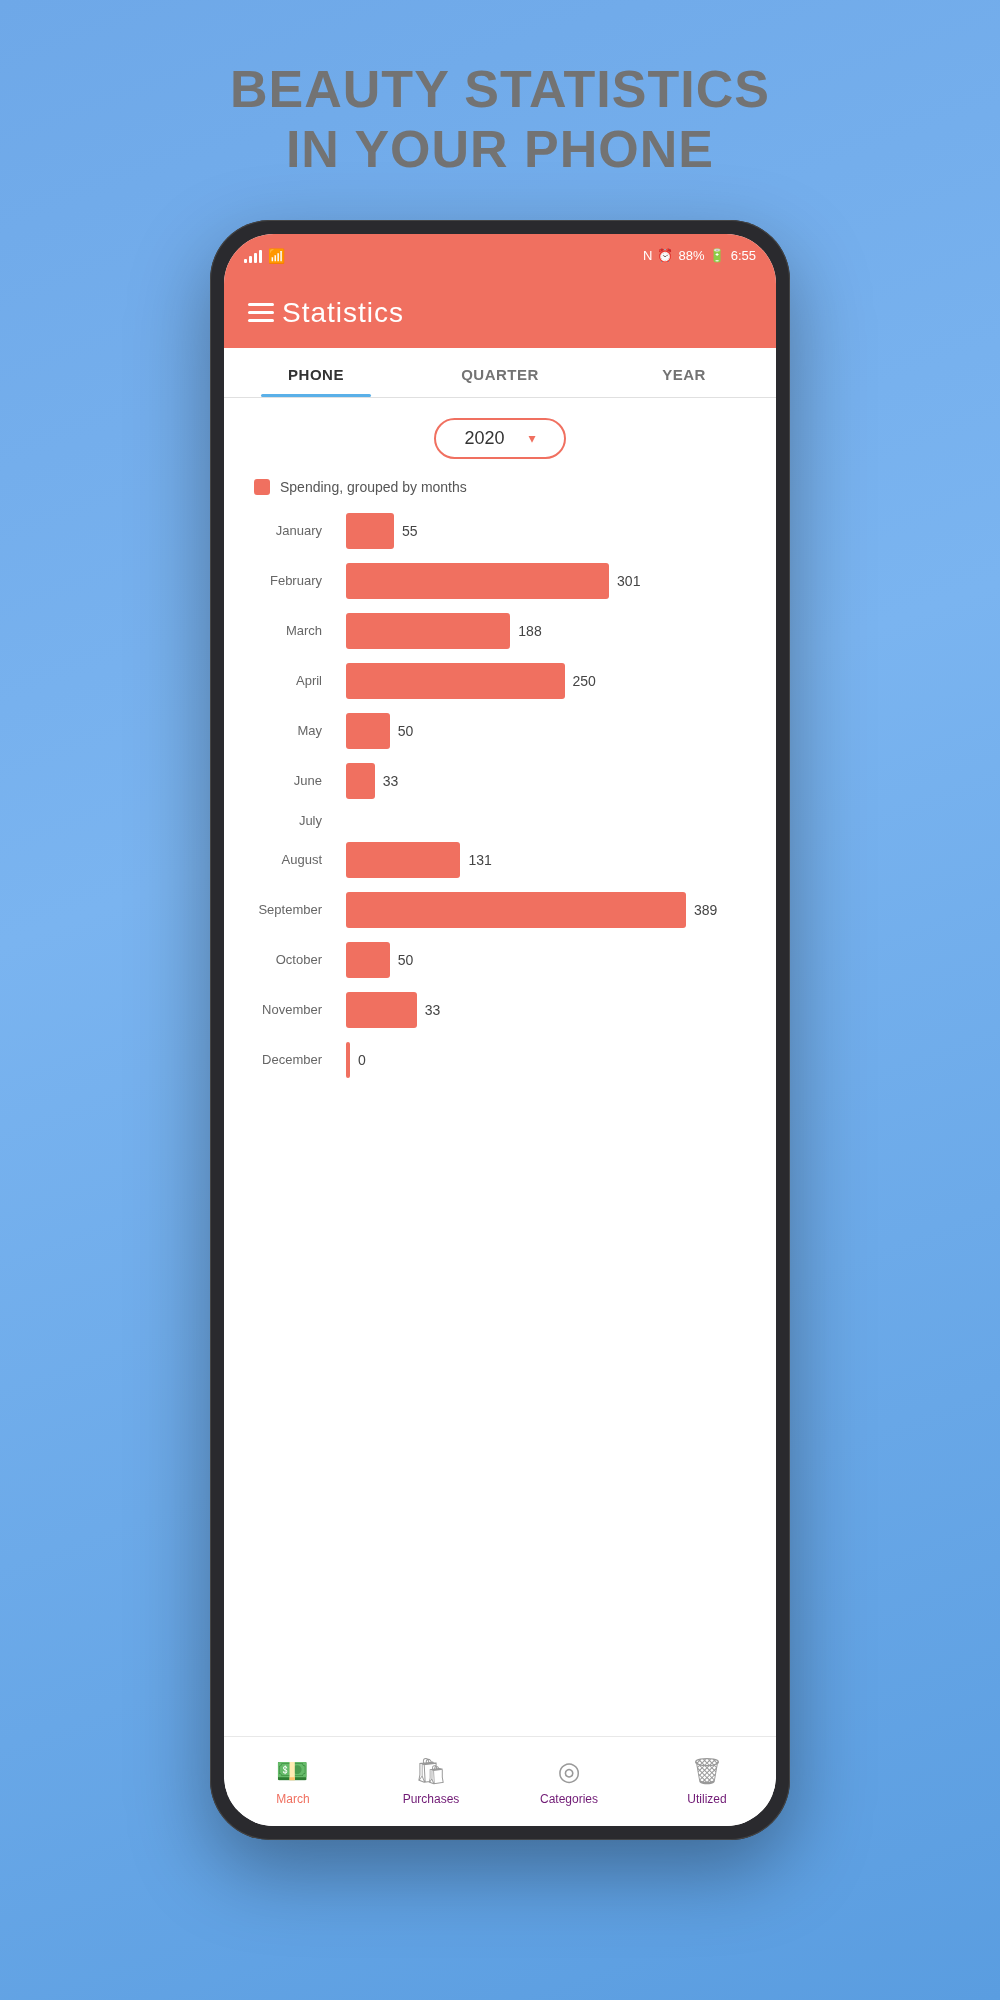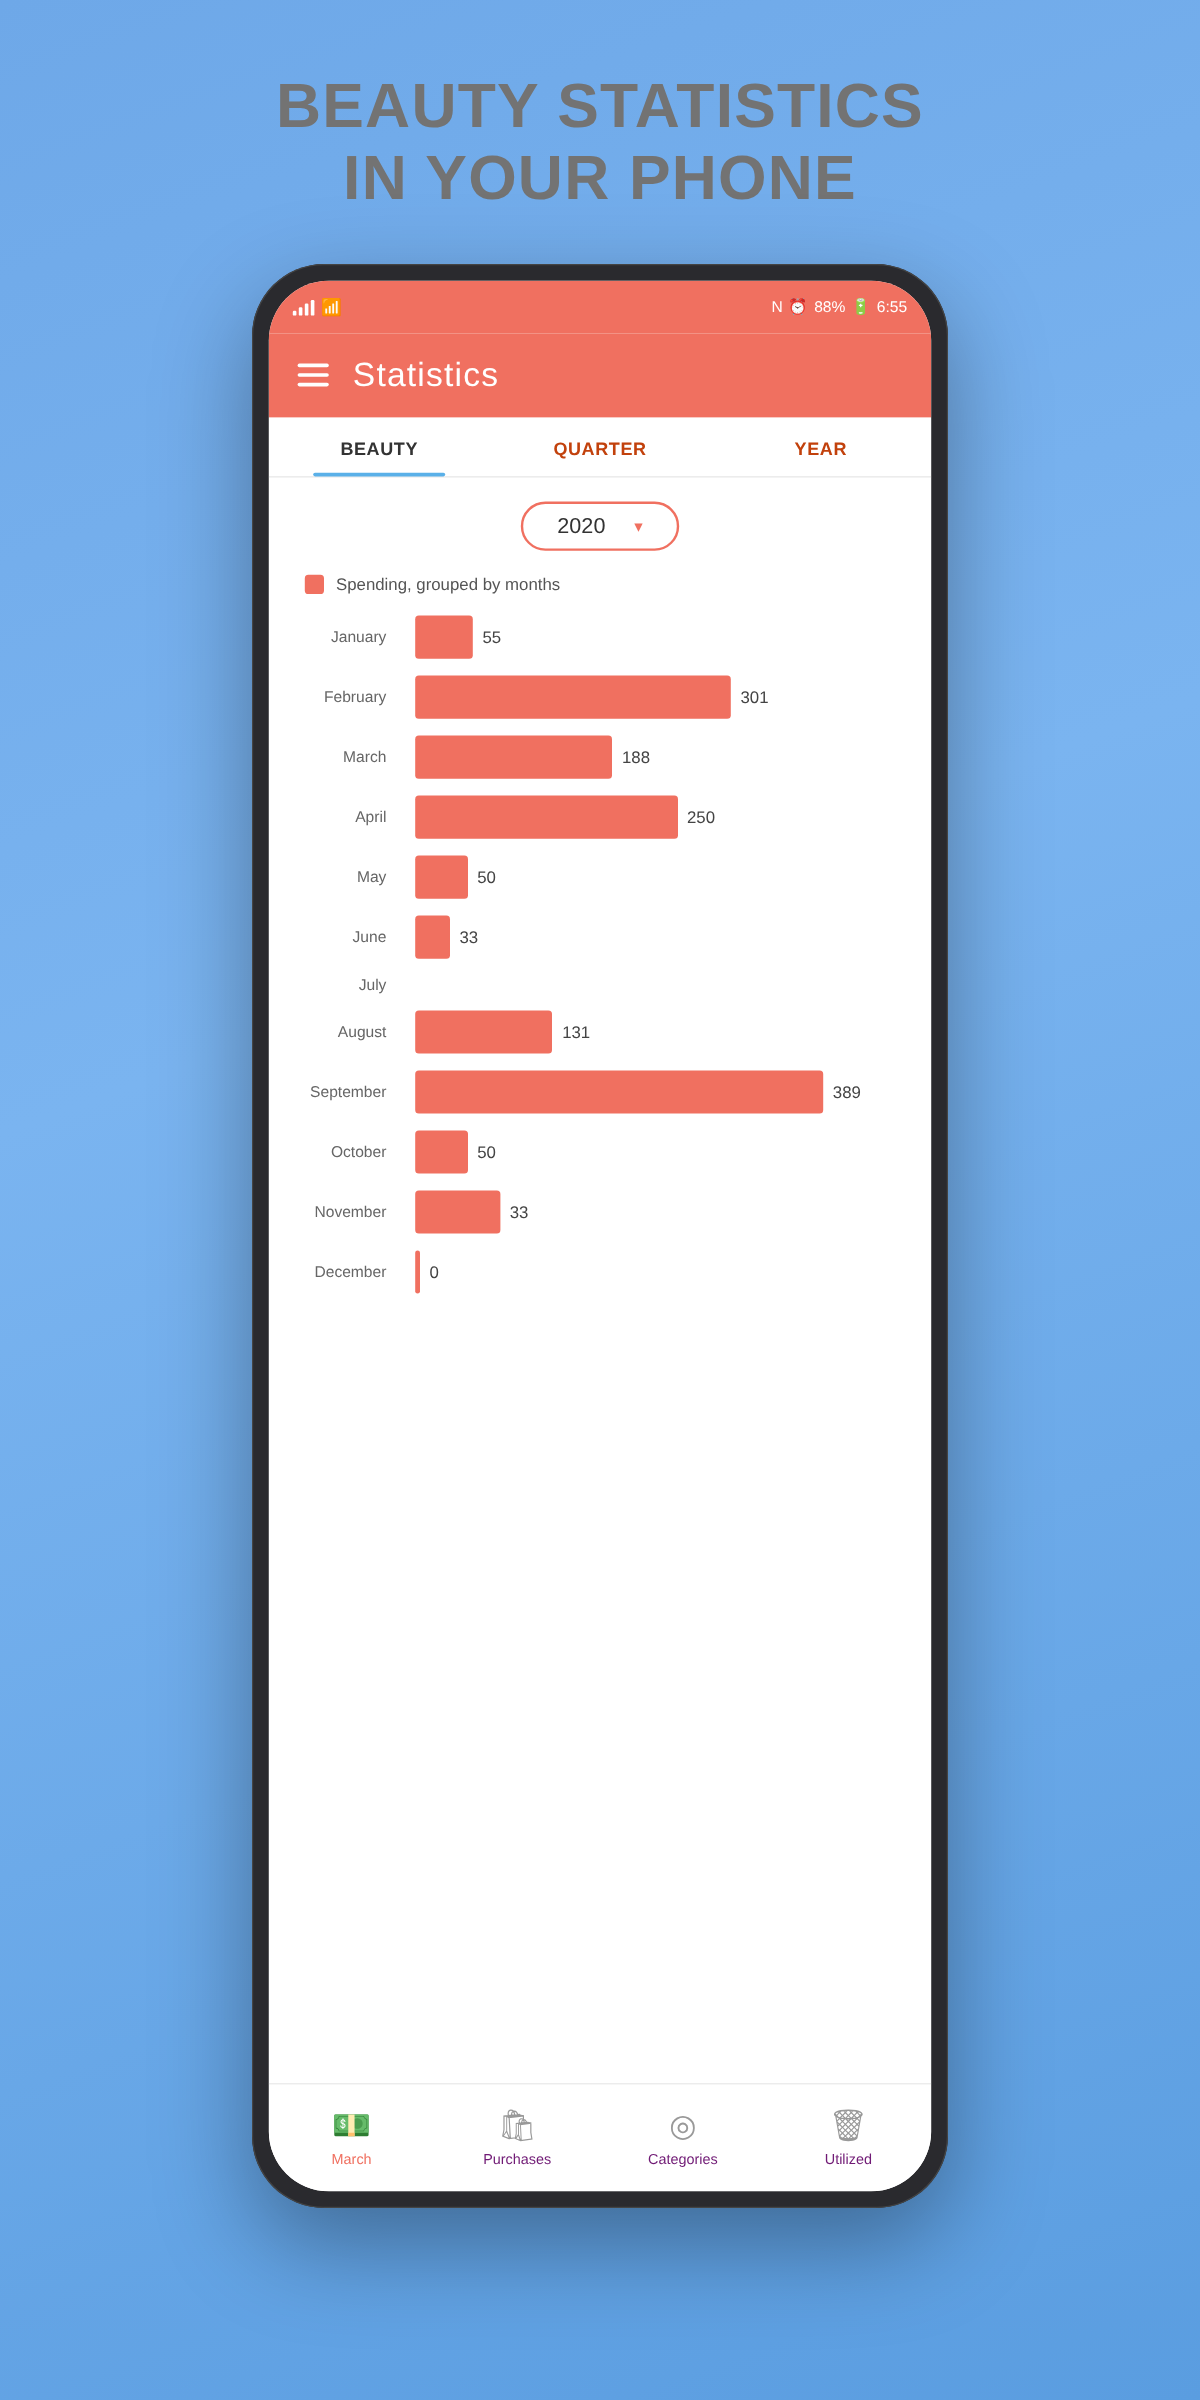--- a/index.html
+++ b/index.html
@@ -89,21 +89,21 @@
       font-size: 14px;
     }
 
     
     .app-header {
       background: #f07060;
       height: 70px;
       display: flex;
       align-items: center;
       padding: 0 24px;
-      gap: 20px;
+      gap: 8px;
       flex-shrink: 0;
     }
     .hamburger {
       display: flex;
       flex-direction: column;
       gap: 5px;
       cursor: pointer;
     }
     .hamburger span {
       width: 26px;
@@ -124,21 +124,21 @@
       background: white;
       border-bottom: 1px solid #e0e0e0;
       flex-shrink: 0;
     }
     .tab {
       flex: 1;
       text-align: center;
       padding: 18px 0 14px;
       font-size: 15px;
       font-weight: 600;
-      color: #c2410c;
+      color: #737373;
       letter-spacing: 0.5px;
       cursor: pointer;
       position: relative;
     }
     .tab.active {
       color: #333;
     }
     .tab.active::after {
       content: '';
       position: absolute;
@@ -309,21 +309,21 @@
       <div class="hamburger">
         <span></span>
           <span></span>
           <span></span>
       </div>
       <div class="app-title">Statistics</div>
     </div>
 
     <div class="tabs">
       <div class="tab active">
-        <span>BEAUTY</span>
+        <span>PHONE</span>
       </div>
       <div class="tab">
         <span>QUARTER</span>
       </div>
       <div class="tab">
         <span>YEAR</span>
       </div>
     </div>
 
     <div class="chart-area">

